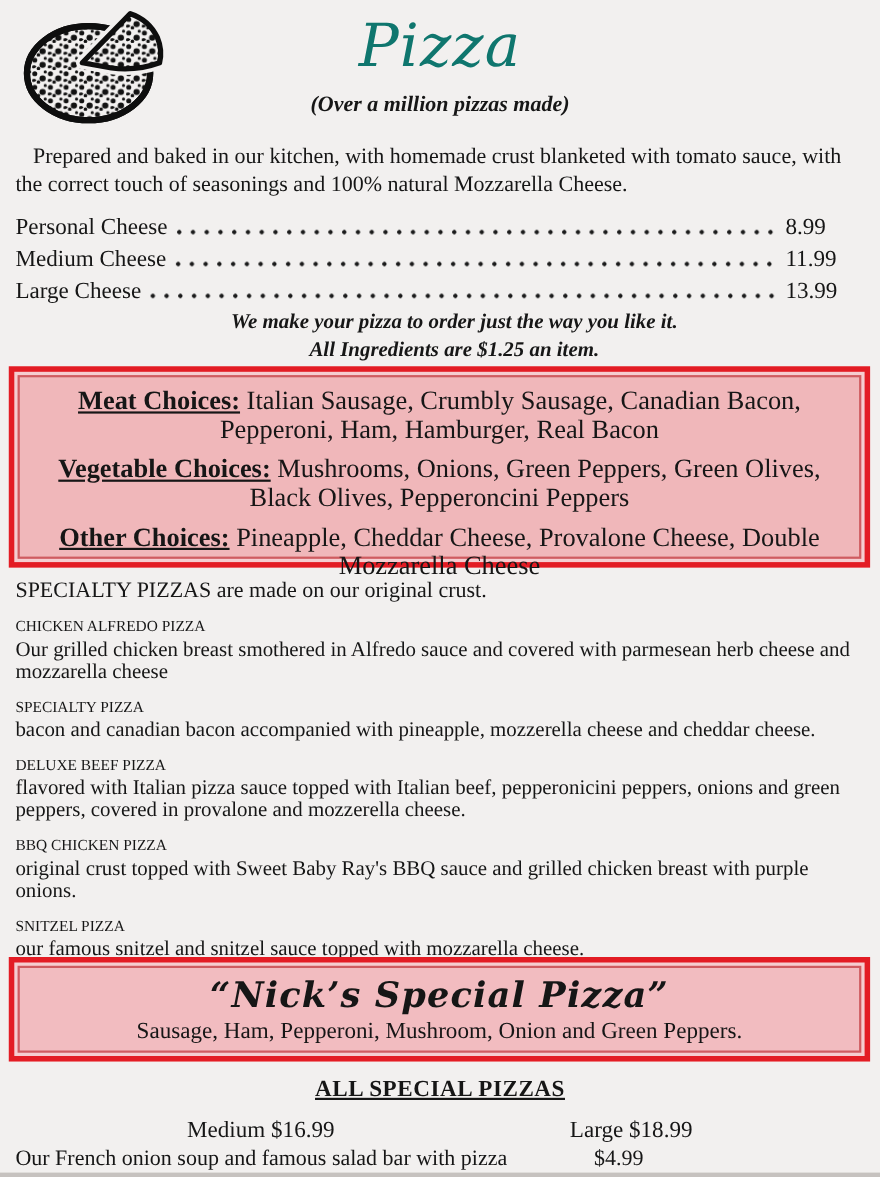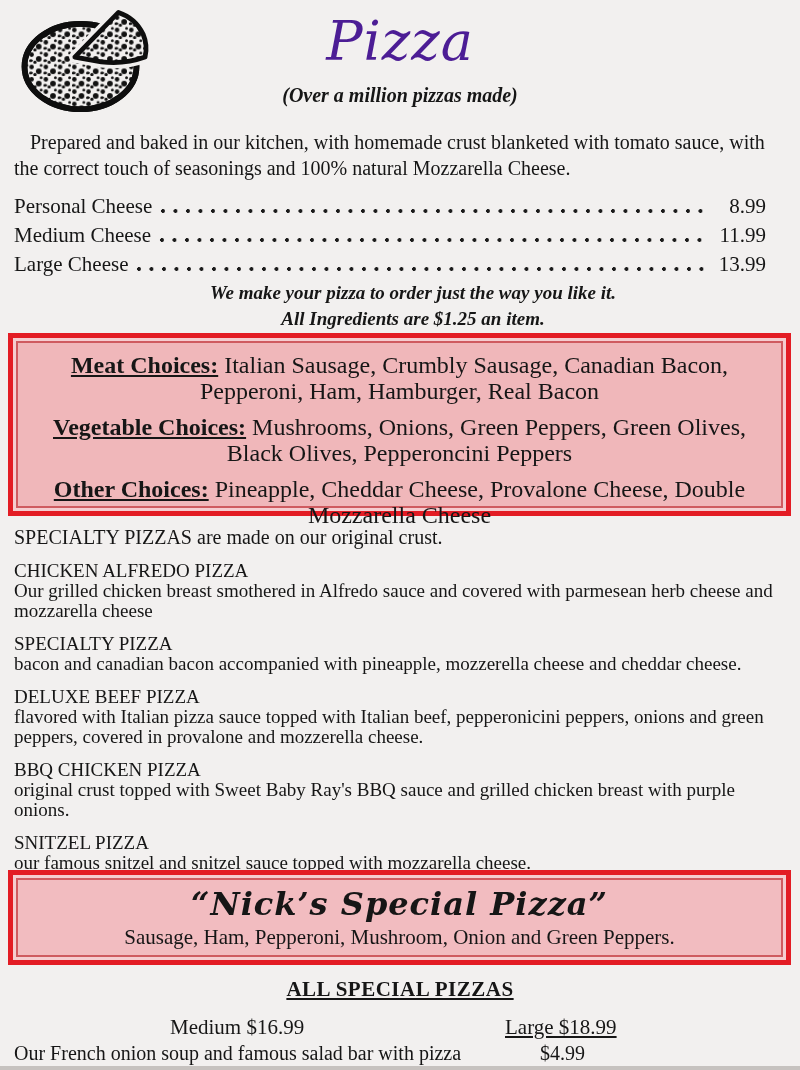--- a/index.html
+++ b/index.html
@@ -15,21 +15,21 @@
   }
 
   
   .pizza-art { position: absolute; left: 14px; top: 2px; }
   .page-title {
     position: absolute; top: 12px; left: 0; width: 100%;
     text-align: center;
     font-family: "DejaVu Serif", serif;
     font-style: italic; font-weight: 500;
     font-size: 54px; line-height: 60px;
-    color: #4c1d95; letter-spacing: 1px;
+    color: #0f766e; letter-spacing: 1px;
   }
   .tagline {
     position: absolute; top: 84px; left: 0; width: 100%;
     text-align: center;
     font-weight: bold; font-style: italic; font-size: 20px;
   }
 
   
   .intro {
     position: absolute; top: 109px; left: 14px; right: 10px;
@@ -40,21 +40,21 @@
     text-align: center; font-size: 20px;
   }
 
   
   .price-list { position: absolute; top: 192px; left: 14px; right: 34px; }
   .price-row { display: flex; align-items: flex-end; font-size: 21px; line-height: 29px; }
   .dot-leader {
     flex: 1; height: 8px; margin: 0 6px 6px 8px;
     background: radial-gradient(circle at 3px 4px, #1b1b1b 1.7px, transparent 2.2px) 0 0 / 12.5px 8px repeat-x;
   }
-  .price-val { min-width: 52px; text-align: right; }
+  .price-val { min-width: 52px; }
 
   
   .notes {
     position: absolute; top: 280px; left: 0; width: 100%;
     text-align: center; font-weight: bold; font-style: italic;
     font-size: 19px; line-height: 26px; padding-left: 13px;
   }
 
   
   .red-box {
@@ -70,42 +70,42 @@
   .choices-box .red-box-inner { padding: 9px 10px 6px; font-size: 24px; line-height: 26px; }
   .topping-group { margin-bottom: 10px; }
   .topping-group:last-child { margin-bottom: 0; }
   .group-label { font-weight: bold; text-decoration: underline; }
 
   
   .specialty { position: absolute; top: 526px; left: 14px; right: 8px; }
   .specialty-heading { font-size: 20px; line-height: 22px; }
   .pizza-item { margin-top: 13px; }
   .pizza-item:first-of-type { margin-top: 10px; }
-  .pizza-name { font-size: 19px; line-height: 20px; font-weight: normal; margin: 0; }
+  .pizza-name { font-size: 14px; line-height: 20px; font-weight: normal; margin: 0; }
   .pizza-desc { font-size: 19px; line-height: 20px; margin: 0; }
 
   
   .nick-box { top: 870px; height: 95px; }
   .nick-box .red-box-inner { padding-top: 4px; background: #f2bcc0; }
   .nick-title {
     font-family: "DejaVu Serif", serif;
     font-style: italic; font-weight: 600;
     font-size: 32px; line-height: 40px; letter-spacing: 1px;
   }
   .nick-desc { font-size: 21px; line-height: 26px; }
 
   
   .allspecial-heading {
     position: absolute; top: 977px; left: 0; width: 100%;
     text-align: center; font-weight: bold; font-size: 21px;
     text-decoration: underline; letter-spacing: 0.5px;
   }
   .sizes-row { position: absolute; top: 1015px; left: 0; right: 0; height: 28px; font-size: 21px; }
   .sizes-medium { position: absolute; left: 170px; }
-  .sizes-large { position: absolute; left: 505px; text-decoration: underline; }
+  .sizes-large { position: absolute; left: 518px; }
   .soup-row { position: absolute; top: 1042px; left: 0; right: 0; height: 26px; font-size: 20px; }
   .soup-text { position: absolute; left: 14px; }
   .soup-price { position: absolute; left: 540px; }
 
   .scan-edge {
     position: absolute; left: 0; bottom: 0; width: 100%; height: 4px;
     background: #c6c2bf;
   }
 </style>
 </head>

